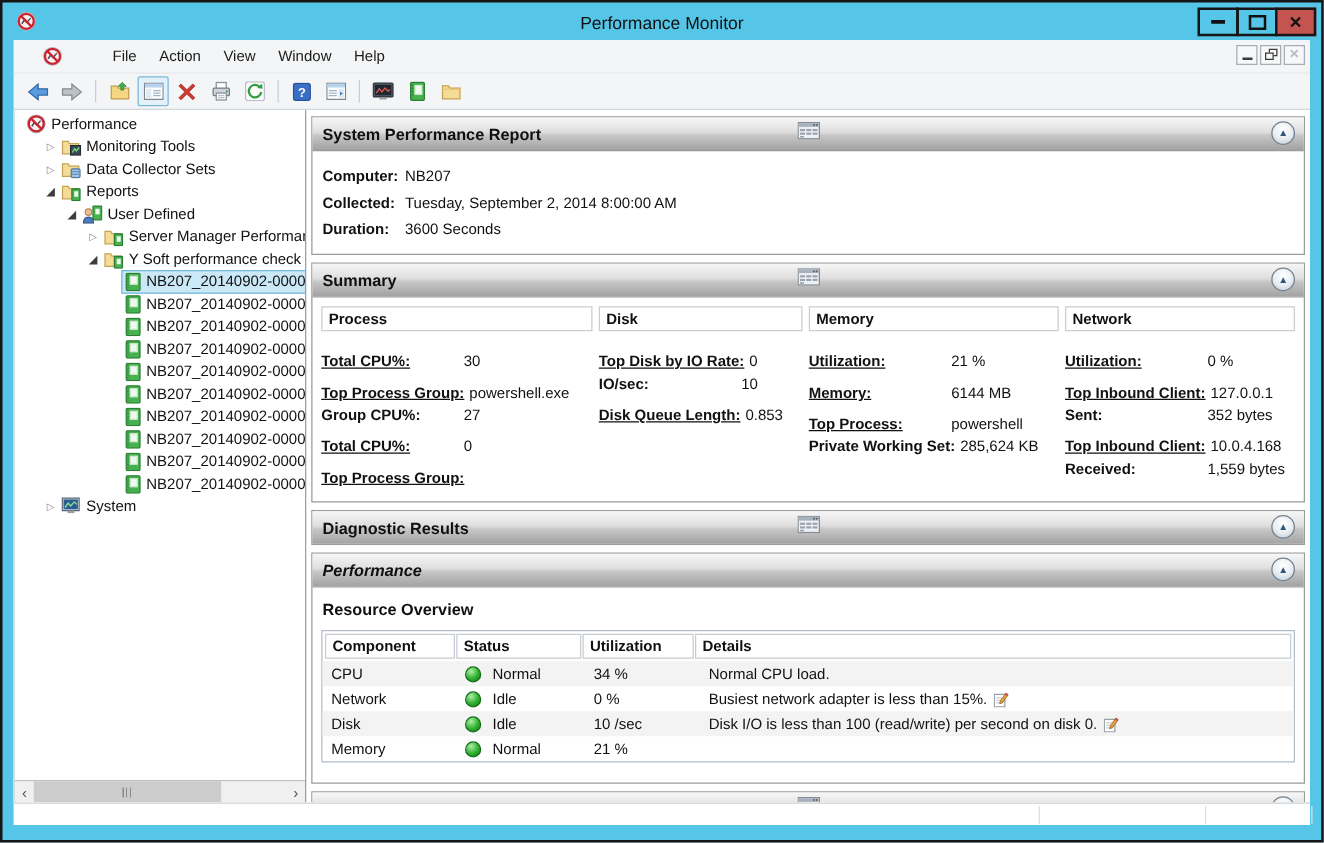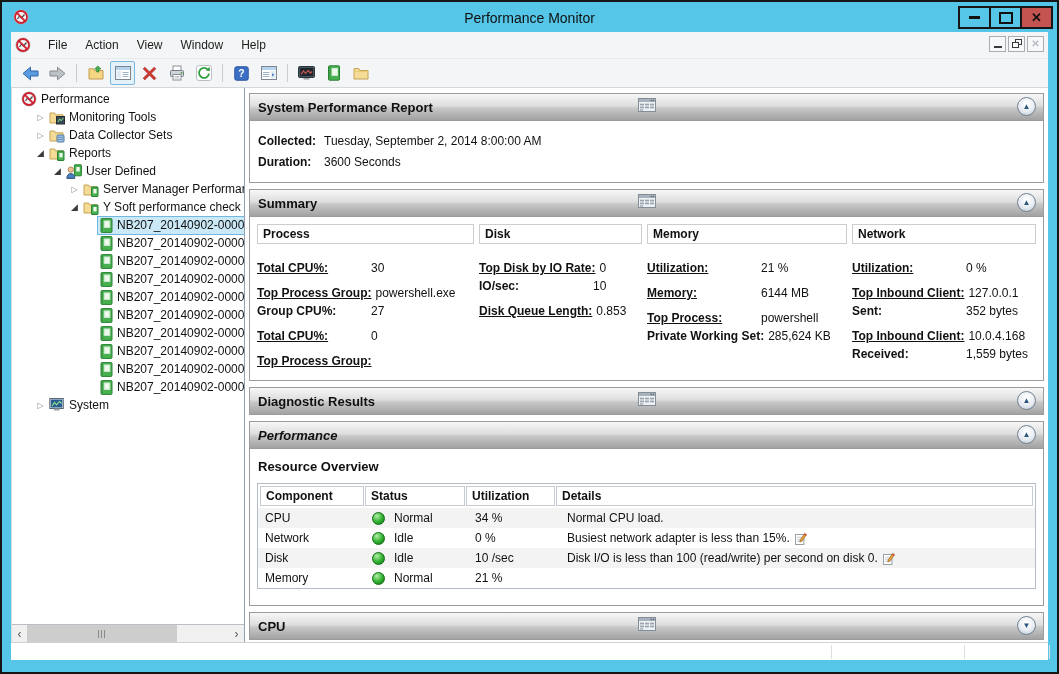--- a/index.html
+++ b/index.html
@@ -13,21 +13,21 @@
   .title-text{position:absolute;left:0;right:0;top:6px;text-align:center;font-size:14px;color:#101010;}
   .caption-buttons{position:absolute;right:2px;top:2px;display:flex;}
   .cap-btn{width:33px;height:23px;border:2px solid #161616;margin-left:-2px;display:flex;align-items:center;justify-content:center;background:transparent;padding:0;box-sizing:border-box;}
   .cap-btn.close{background:#c35450;}
   .g-min{width:11px;height:3px;background:#111;}
   .g-max{width:10px;height:8px;border:2px solid #111;}
   .g-close{font-size:13px;font-weight:bold;color:#111;line-height:1;}
 
   
   .app{position:absolute;left:9px;right:9px;top:30px;bottom:12px;background:#f4f5f6;display:flex;flex-direction:column;}
-  .menubar{height:26px;display:flex;align-items:center;background:#f4f5f6;border-bottom:1px solid #e6e8ea;position:relative;padding-left:4px;}
+  .menubar{height:26px;display:flex;align-items:center;background:#f4f5f6;border-bottom:1px solid #e6e8ea;position:relative;padding-left:23px;gap:23px;}
   .menubar .app-icon{width:16px;height:16px;margin-right:8px;}
   .menu-item{font-size:12px;color:#1c1c1c;padding:4px 9px;cursor:default;}
   .mdi-buttons{position:absolute;right:4px;top:4px;display:flex;gap:2px;}
   .mdi-btn{width:17px;height:16px;border:1px solid #a7adb3;background:#f7f8f9;display:flex;align-items:center;justify-content:center;padding:0;box-sizing:border-box;}
   .g-mmin{width:8px;height:2px;background:#3a3a3a;margin-top:6px;}
   .g-restore{position:relative;width:10px;height:10px;}
   .g-restore::before{content:"";position:absolute;left:3px;top:0;width:5px;height:4px;border:1px solid #3a3a3a;}
   .g-restore::after{content:"";position:absolute;left:0;top:3px;width:5px;height:4px;border:1px solid #3a3a3a;background:#f7f8f9;}
   .g-mclose{font-size:10px;font-weight:bold;color:#b6bcc2;line-height:1;}
 
@@ -533,20 +533,24 @@
                       <rect x="12" y="5.7" width="4" height="1.7"></rect>
                       <rect x="2" y="8.6" width="4" height="1.7"></rect>
                       <rect x="7" y="8.6" width="4" height="1.7"></rect>
                       <rect x="12" y="8.6" width="4" height="1.7"></rect>
                       <rect x="2" y="11.3" width="3.2" height="1.3"></rect>
                     </g>
                   </svg></span>
             <button class="collapse-btn">▲</button>
           </div>
           <div class="spr-body" id="spr-fields">
+                <div class="field">
+                  <b>Computer:</b>
+                  <span>NB207</span>
+                </div>
                 <div class="field">
                   <b>Collected:</b>
                   <span>Tuesday, September 2, 2014 8:00:00 AM</span>
                 </div>
                 <div class="field">
                   <b>Duration:</b>
                   <span>3600 Seconds</span>
                 </div>
               </div>
         </div>

